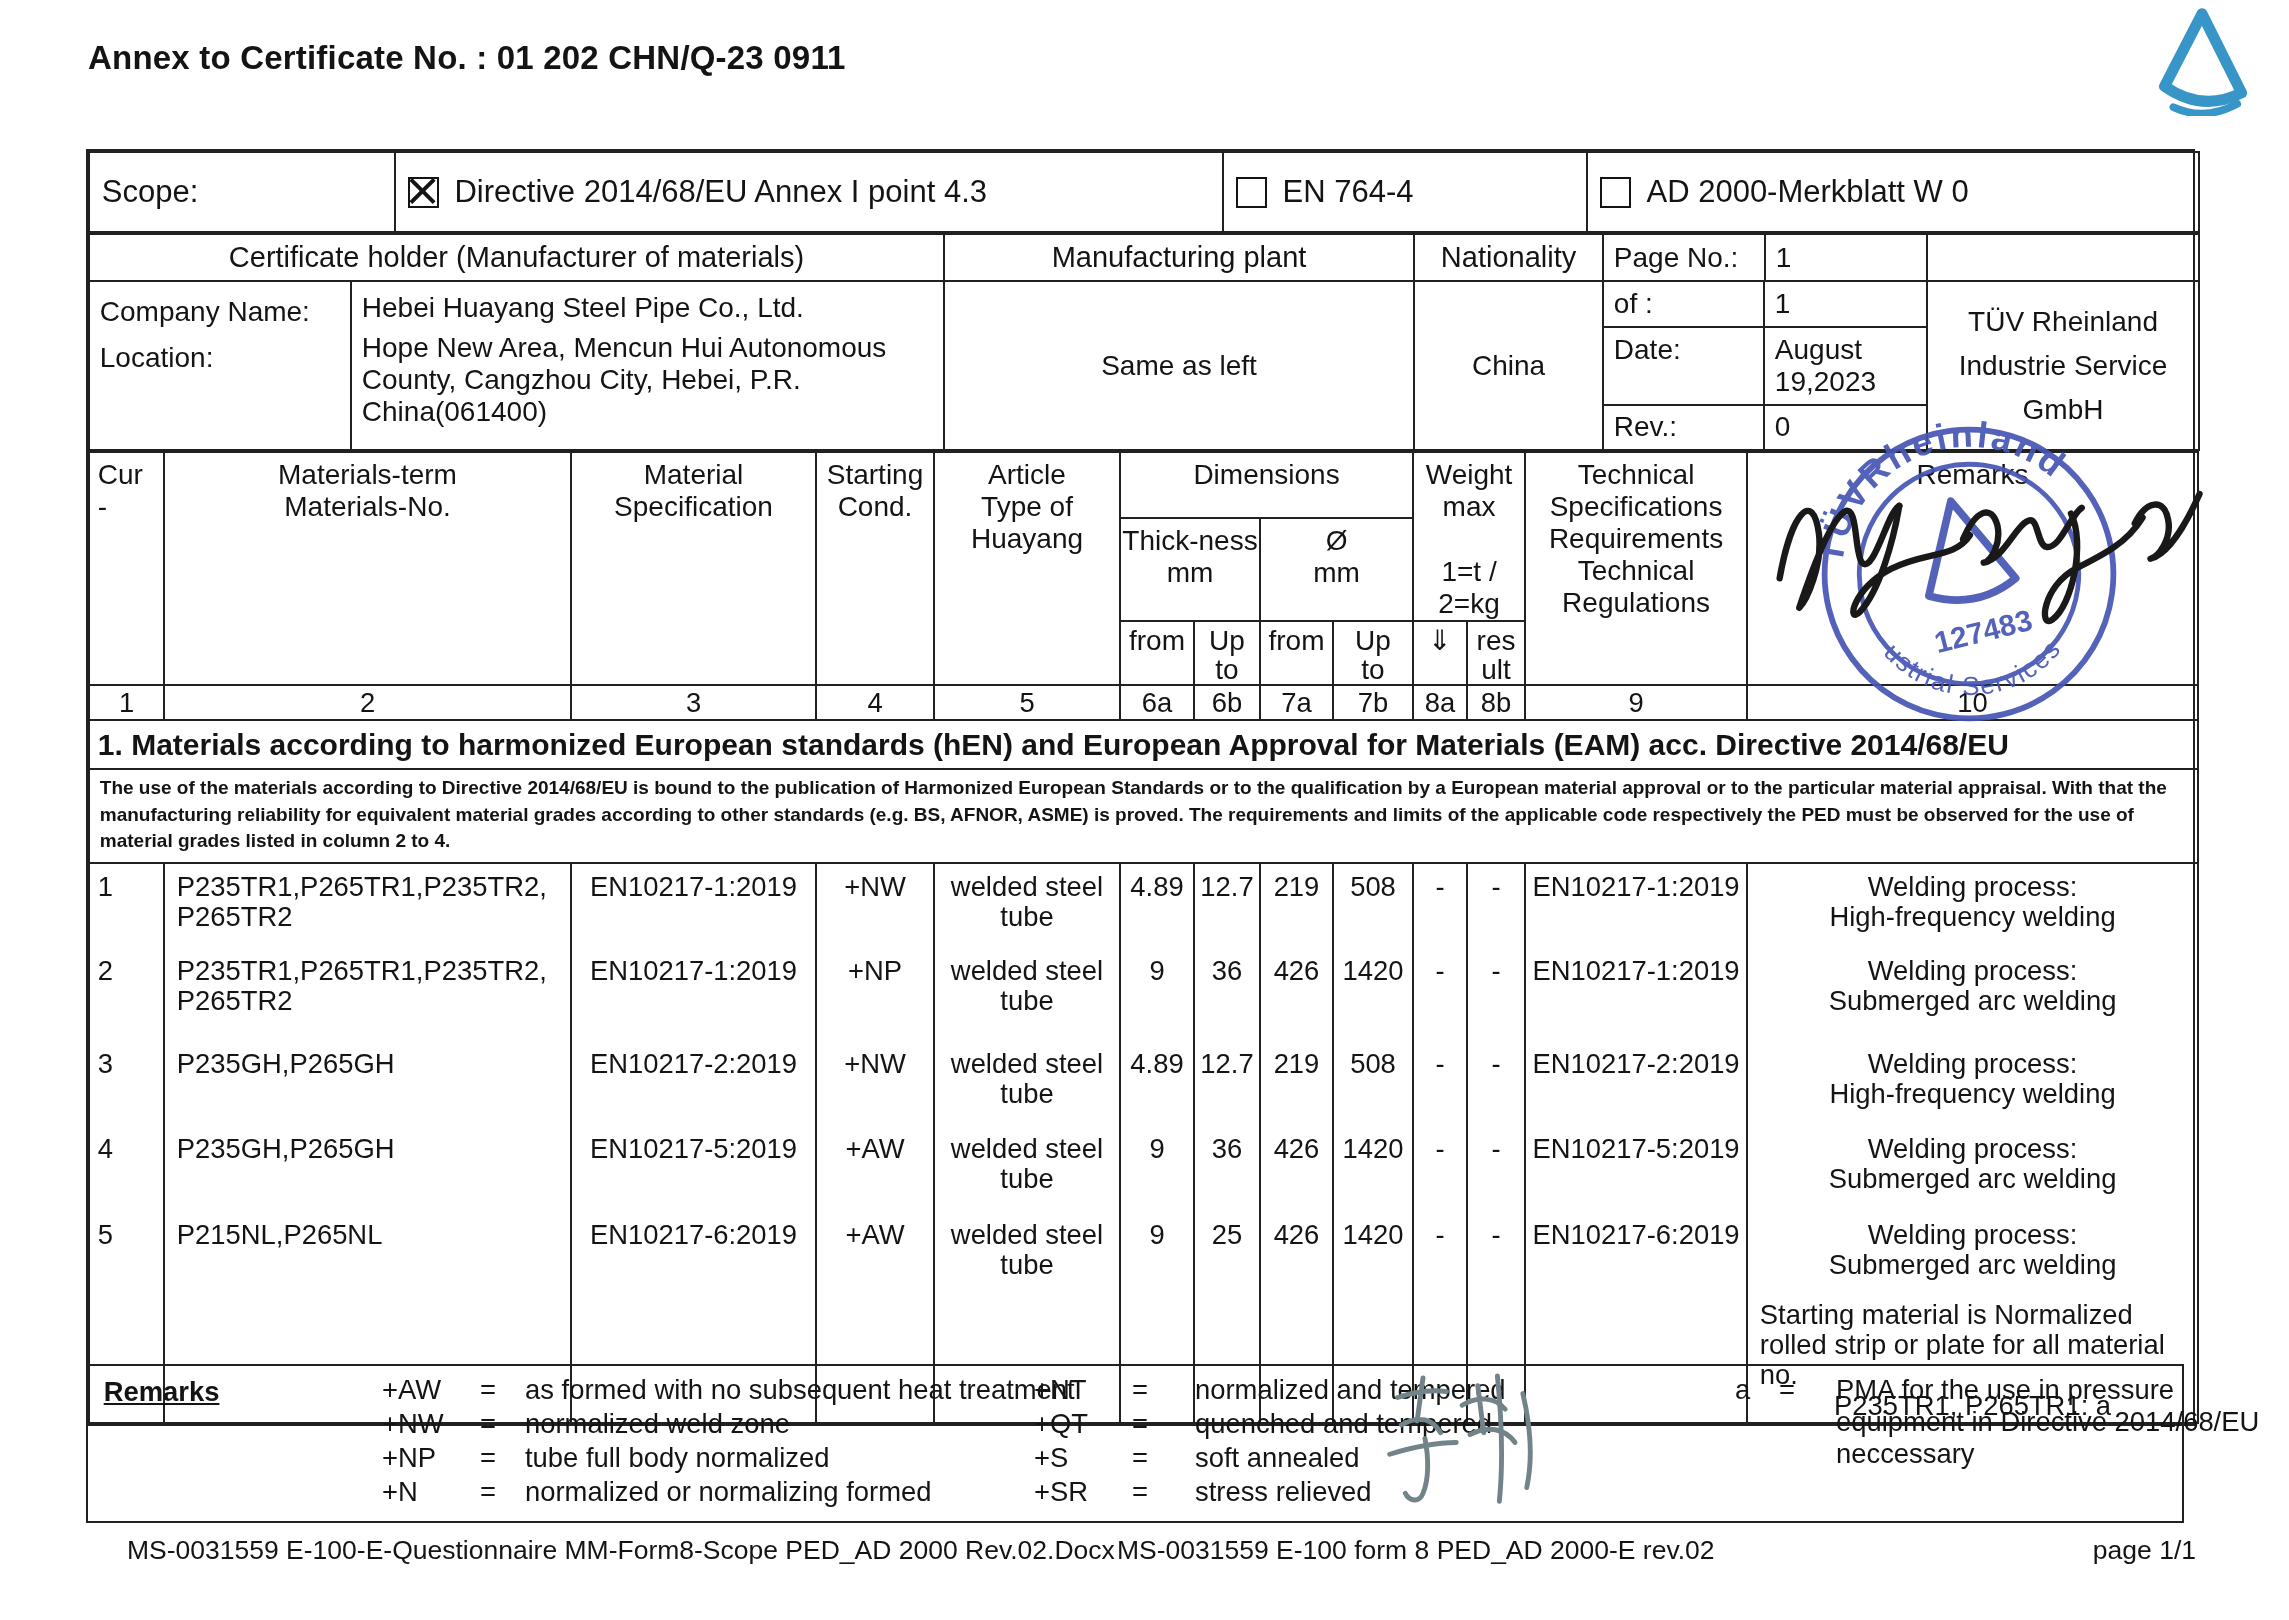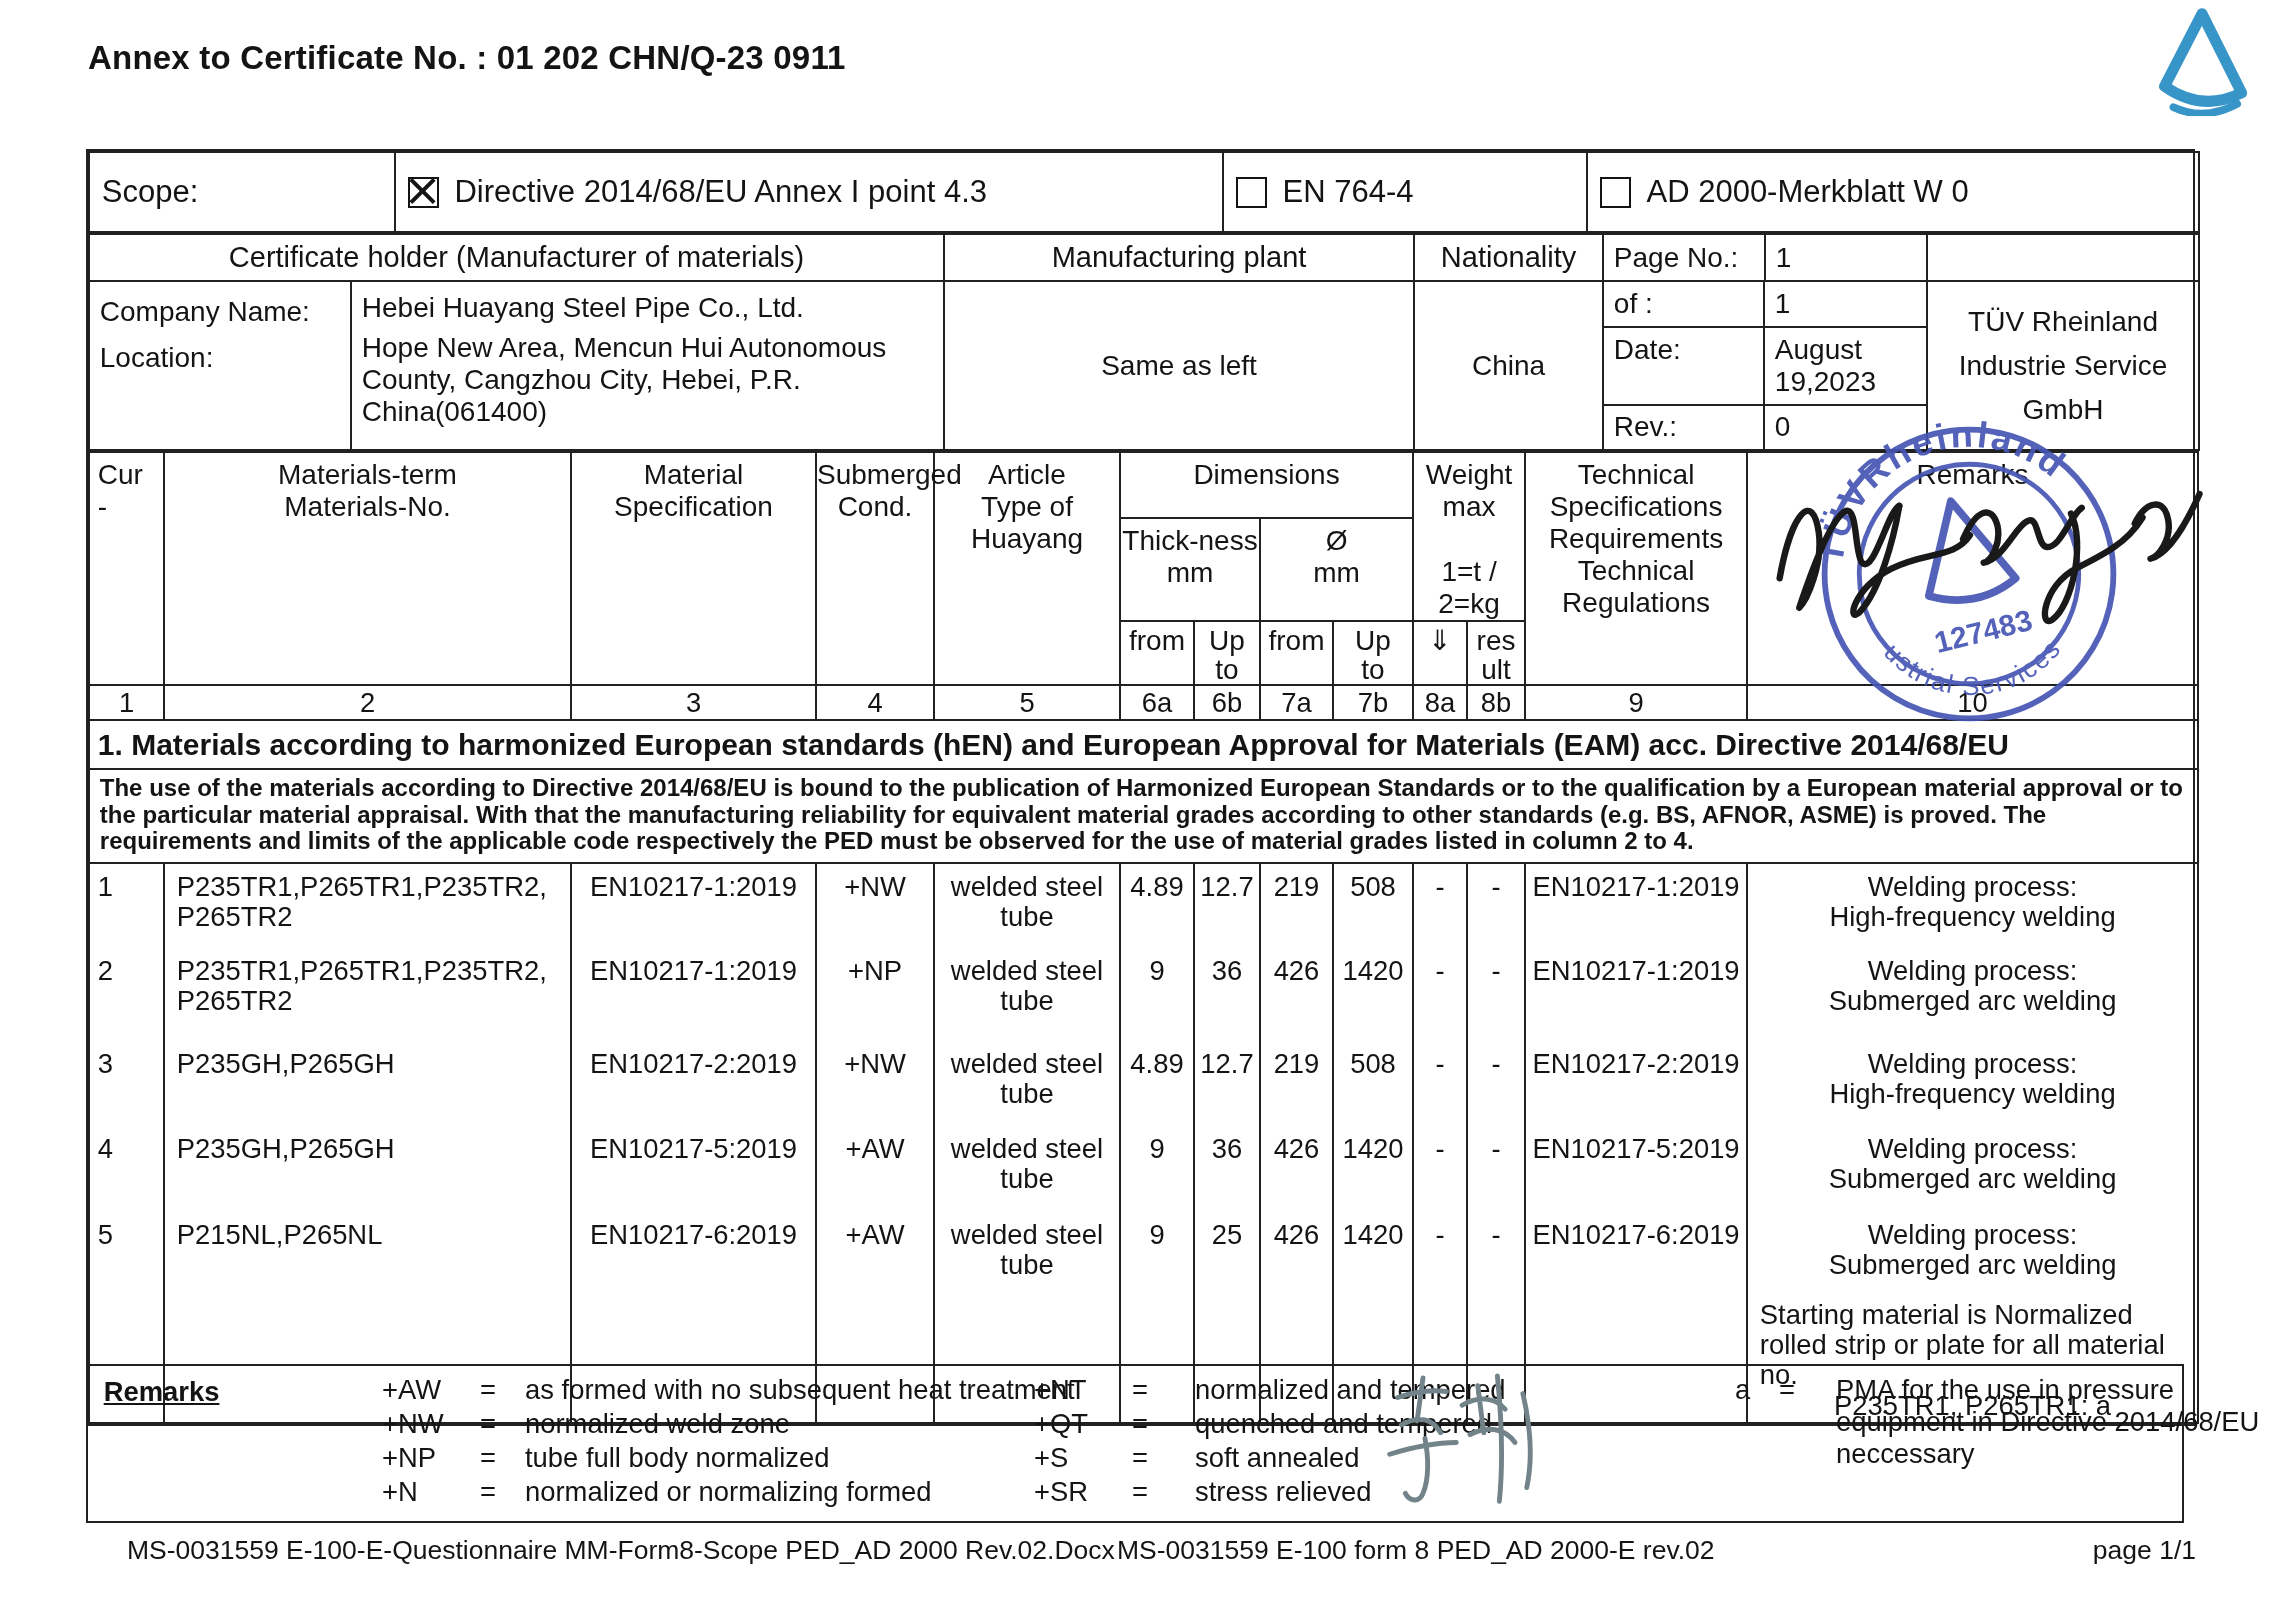--- a/index.html
+++ b/index.html
@@ -55,21 +55,21 @@
   .main-table td{font-size:28px;}
   .main-table .th{vertical-align:top;text-align:center;padding-top:5.9px;line-height:32px;}
   .h1 td{height:59px;}
   .h2 td{height:93px;margin-left:12px;}
   .h3 td{height:51px;text-align:center;vertical-align:top;padding-top:3.9px;line-height:29px;}
   .th.cur{text-align:left;padding-left:7.8px;}
   .weightcell .wsub{display:block;margin-top:33px;}
   .remcell{position:relative;}
   .nums td{height:35px;text-align:center;font-size:27.4px;padding:0;border-bottom-width:2.9px;line-height:33px;}
   .sect td{height:49px;font-weight:bold;font-size:30px;padding:3.9px 7.8px;vertical-align:middle;}
-  .para td{font-weight:bold;font-size:24px;line-height:26.5px;padding:4.9px 9.8px 7.8px 9.8px;text-align:left;vertical-align:top;border-bottom-width:2.9px;}
+  .para td{font-weight:bold;font-size:19px;line-height:26.5px;padding:4.9px 9.8px 7.8px 9.8px;text-align:left;vertical-align:top;border-bottom-width:2.9px;}
   .data-row td{vertical-align:top;padding:0;}
   .e{box-sizing:border-box;padding-top:7.8px;text-align:center;font-size:27.4px;line-height:30px;}
   .e1{height:84px;}.e2{height:93px;}.e3{height:85px;}.e4{height:86px;}.e5{height:82px;}
   .c-cur .e{text-align:left;padding-left:7.8px;}
   .c-mat .e{text-align:left;padding-left:11.8px;padding-right:3.9px;}
   .extra1{padding:5.9px 5.9px 0 11.8px;text-align:left;font-size:27.4px;line-height:30px;min-height:71px;}
   .extra2{text-align:center;font-size:27.4px;}
 
   
   .stamp{position:absolute;left:1815px;top:420px;width:308px;height:308px;z-index:5;pointer-events:none;opacity:.92;}
@@ -201,21 +201,21 @@
         <col style="width:451px">
     </colgroup>
     <tbody>
         <tr class="h1">
       <td class="th cur pre" rowspan="3">Cur
 -</td>
       <td class="th pre" rowspan="3">Materials-term
 Materials-No.</td>
       <td class="th pre" rowspan="3">Material
 Specification</td>
-      <td class="th pre" rowspan="3">Submerged
+      <td class="th pre" rowspan="3">Starting
 Cond.</td>
       <td class="th pre" rowspan="3">Article
 Type of Huayang</td>
       <td class="th" colspan="4">Dimensions</td>
       <td class="th weightcell" colspan="2" rowspan="2">
         <span class="pre">Weight
 max</span>
         <span class="pre wsub">1=t /
 2=kg</span>
       </td>

